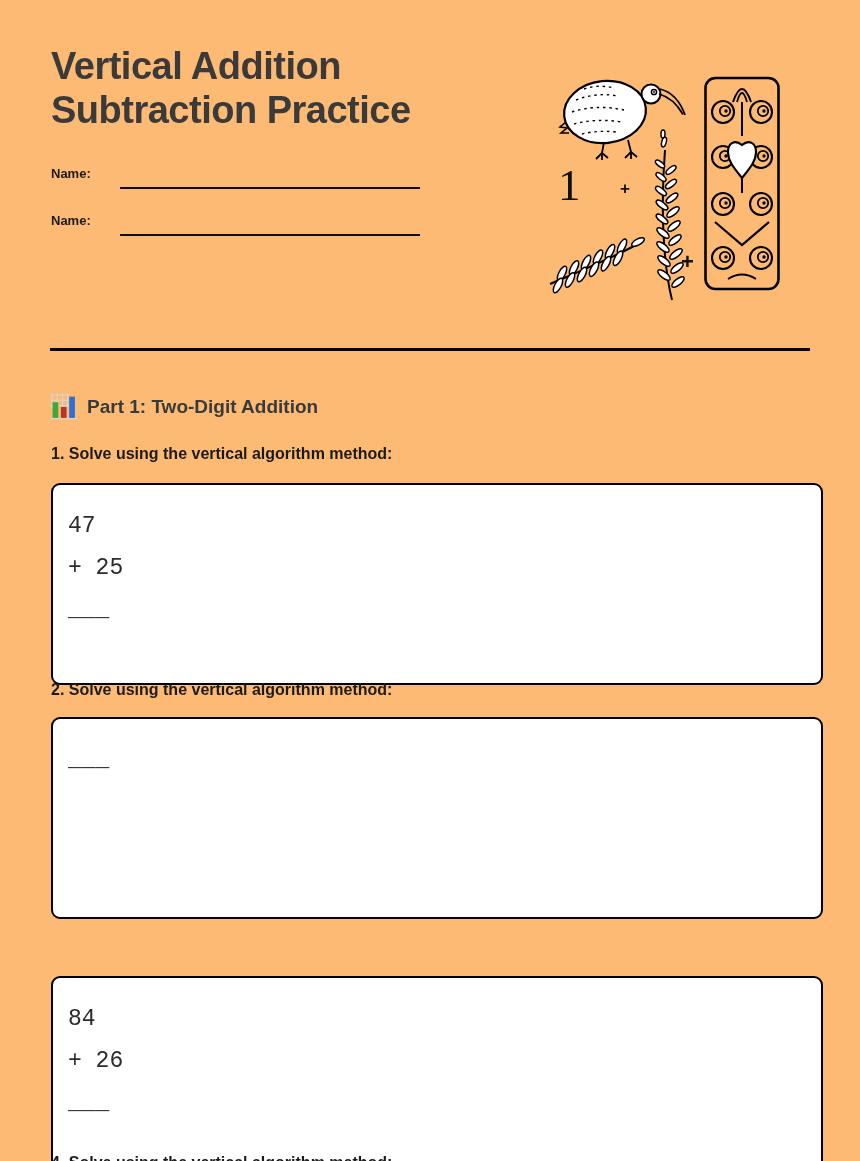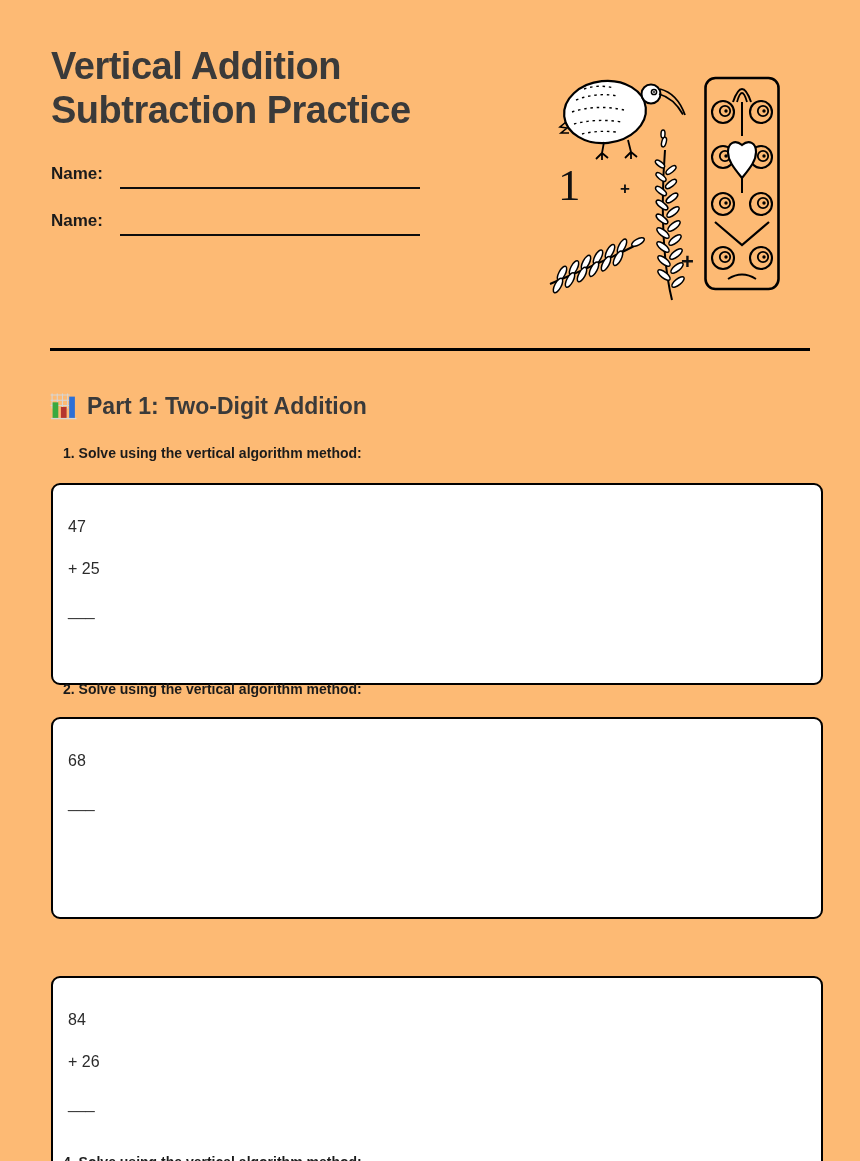--- a/index.html
+++ b/index.html
@@ -6,33 +6,33 @@
   .page{
     position:relative;width:860px;height:1161px;background:#fdba74;overflow:hidden;
     font-family:"Liberation Sans", sans-serif;color:#1c1c1c;
   }
   .title{
     position:absolute;left:51px;top:44px;width:480px;
     font-size:38px;line-height:44px;font-weight:700;color:#3a3a3a;margin:0;
     letter-spacing:-0.5px;
   }
   .field-row{position:absolute;left:51px;height:24px;}
-  .field-row .lbl{font-size:17px;font-weight:700;color:#1b1b1b;}
+  .field-row .lbl{font-size:13px;font-weight:700;color:#1b1b1b;}
   .write-line{position:absolute;left:120px;width:300px;height:2px;background:#0d0d0d;}
   .illustration{position:absolute;left:548px;top:72px;}
   .divider{position:absolute;left:50px;top:348px;width:760px;height:3px;background:#000;}
   .part-head{position:absolute;left:50px;top:392px;display:flex;align-items:center;gap:9px;height:29px;}
-  .part-head h2{font-size:23px;font-weight:700;color:#3a3a3a;margin:0;line-height:29px;}
-  .q-label{position:absolute;left:51px;width:700px;font-size:14px;line-height:19px;font-weight:700;color:#1b1b1b;margin-left:12px;}
+  .part-head h2{font-size:19px;font-weight:700;color:#3a3a3a;margin:0;line-height:29px;}
+  .q-label{position:absolute;left:51px;width:700px;font-size:16px;line-height:19px;font-weight:700;color:#1b1b1b;}
   .p-box{
     position:absolute;left:51px;width:753px;height:167px;
     border:2.5px solid #000;border-radius:9px;background:#fff;
     padding:31px 0 0 15px;box-sizing:content-box;
   }
-  .p-box p{margin:0 0 21px 0;font-size:16px;line-height:21px;color:#2b2b2b;font-weight:400;}
+  .p-box p{margin:0 0 21px 0;font-size:23px;line-height:21px;color:#2b2b2b;font-weight:400;font-family:Liberation Mono, monospace;}
   .p-box p.ansline{color:#333;}
   .q4-clip{position:absolute;left:51px;top:1153px;width:700px;height:8px;overflow:hidden;}
   svg text{user-select:none;}
 </style>
 </head>
 <body>
 
 <div class="page">
 
   <h1 class="title">Vertical Addition Subtraction Practice</h1>
@@ -155,21 +155,20 @@
 
   <div class="q-label" style="top:444px;">1. Solve using the vertical algorithm method:</div>
   <div class="p-box" style="top:483px;">
     <p>47</p>
     <p>+ 25</p>
     <p class="ansline">___</p>
   </div>
 
   <div class="q-label" style="top:680px;">2. Solve using the vertical algorithm method:</div>
   <div class="p-box" style="top:717px;">
-    <p>68</p>
     <p class="ansline">___</p>
   </div>
 
   <div class="p-box" style="top:952px;margin-top:24px;">
     <p>84</p>
     <p>+ 26</p>
     <p class="ansline">___</p>
   </div>
 
   <div class="q4-clip">

